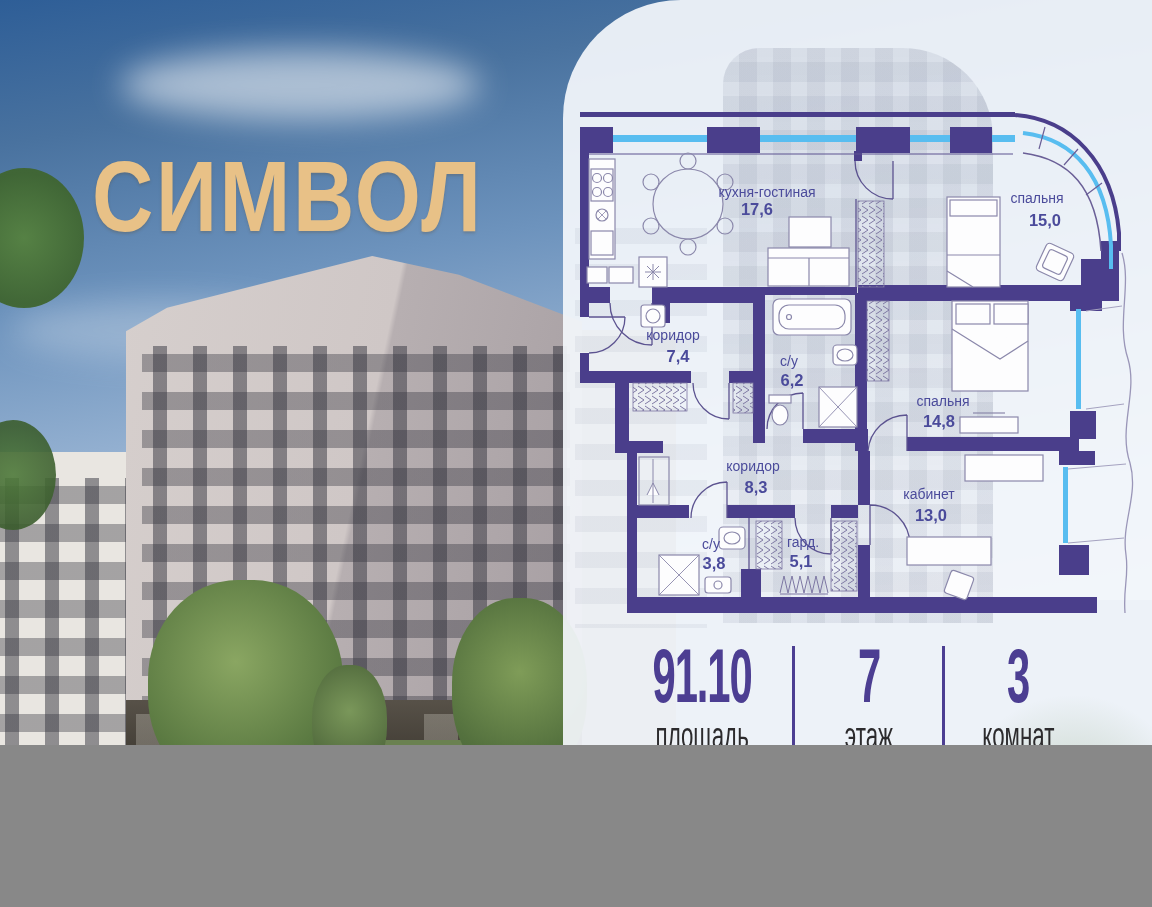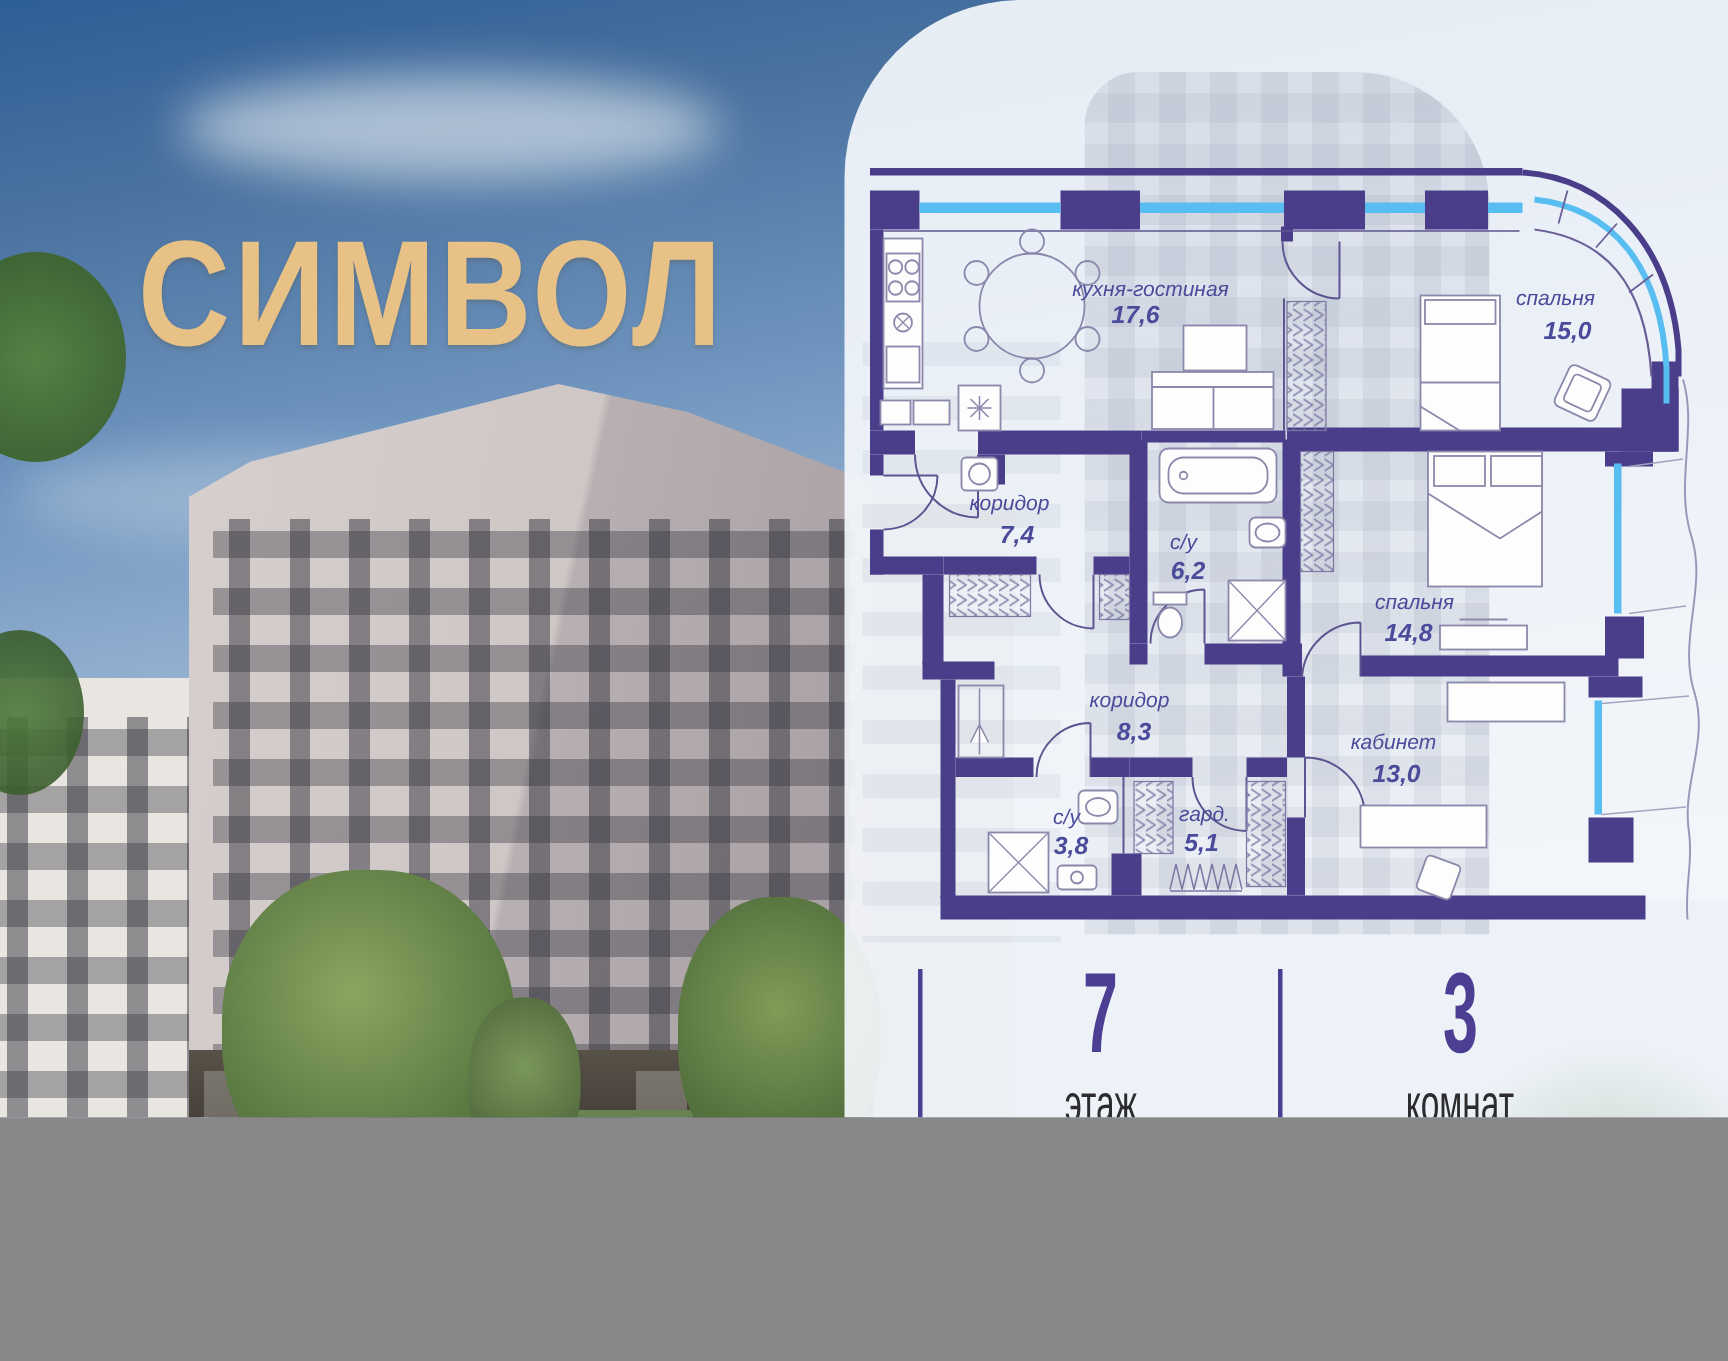--- a/index.html
+++ b/index.html
@@ -108,21 +108,21 @@
   .wm-cross{left:290px;bottom:4px;width:290px;height:84px;opacity:.45;filter:blur(1px);
     background:repeating-linear-gradient(100deg,rgba(255,255,255,.6) 0 16px,transparent 16px 46px);}
   .wm-green{right:-36px;bottom:-24px;width:230px;height:240px;border-radius:50%;
     background:radial-gradient(circle,rgba(120,150,100,.35),rgba(120,150,100,0) 70%);}
   .wm-lav{left:14px;bottom:-8px;width:130px;height:64px;border-radius:50%;
     background:radial-gradient(circle,rgba(150,120,190,.3),rgba(150,120,190,0) 70%);}
   .wm-figs2{left:500px;bottom:70px;width:30px;height:42px;
     background:rgba(120,110,125,.22);filter:blur(2px);border-radius:8px;}
 
   
-  .plan{left:575px;top:75px;width:565px;height:560px;font-style:italic;}
+  .plan{left:575px;top:75px;width:565px;height:560px;}
   .plan svg{position:static;display:block;}
   .plan text{font-family:"Liberation Sans",sans-serif;fill:#4b4b9b;}
   .plan .rn{font-size:14px;}
   .plan .ra{font-size:16.5px;font-weight:bold;}
 
   
   .stats{left:612px;top:640px;width:480px;height:125px;display:flex;position:absolute;}
   .stat{flex:1;position:relative;display:flex;flex-direction:column;align-items:center;}
   .stat .num{position:static;font-size:76px;line-height:72px;font-weight:bold;color:#4c3e92;
     transform:scaleX(.55);transform-origin:center top;letter-spacing:-2px;white-space:nowrap;}
@@ -381,20 +381,24 @@
       <text class="ra" x="139" y="494">3,8</text>
       <text class="rn" x="228" y="472">гард.</text>
       <text class="ra" x="226" y="492">5,1</text>
       <text class="rn" x="354" y="424">кабинет</text>
       <text class="ra" x="356" y="446">13,0</text>
     </g>
   </svg>
   </div>
 
   <div class="stats">
+    <div class="stat">
+      <div class="num">91.10</div>
+      <div class="lbl">площадь</div>
+    </div>
     <div class="vdiv"></div>
     <div class="stat">
       <div class="num">7</div>
       <div class="lbl">этаж</div>
     </div>
     <div class="vdiv"></div>
     <div class="stat">
       <div class="num">3</div>
       <div class="lbl">комнат</div>
     </div>

